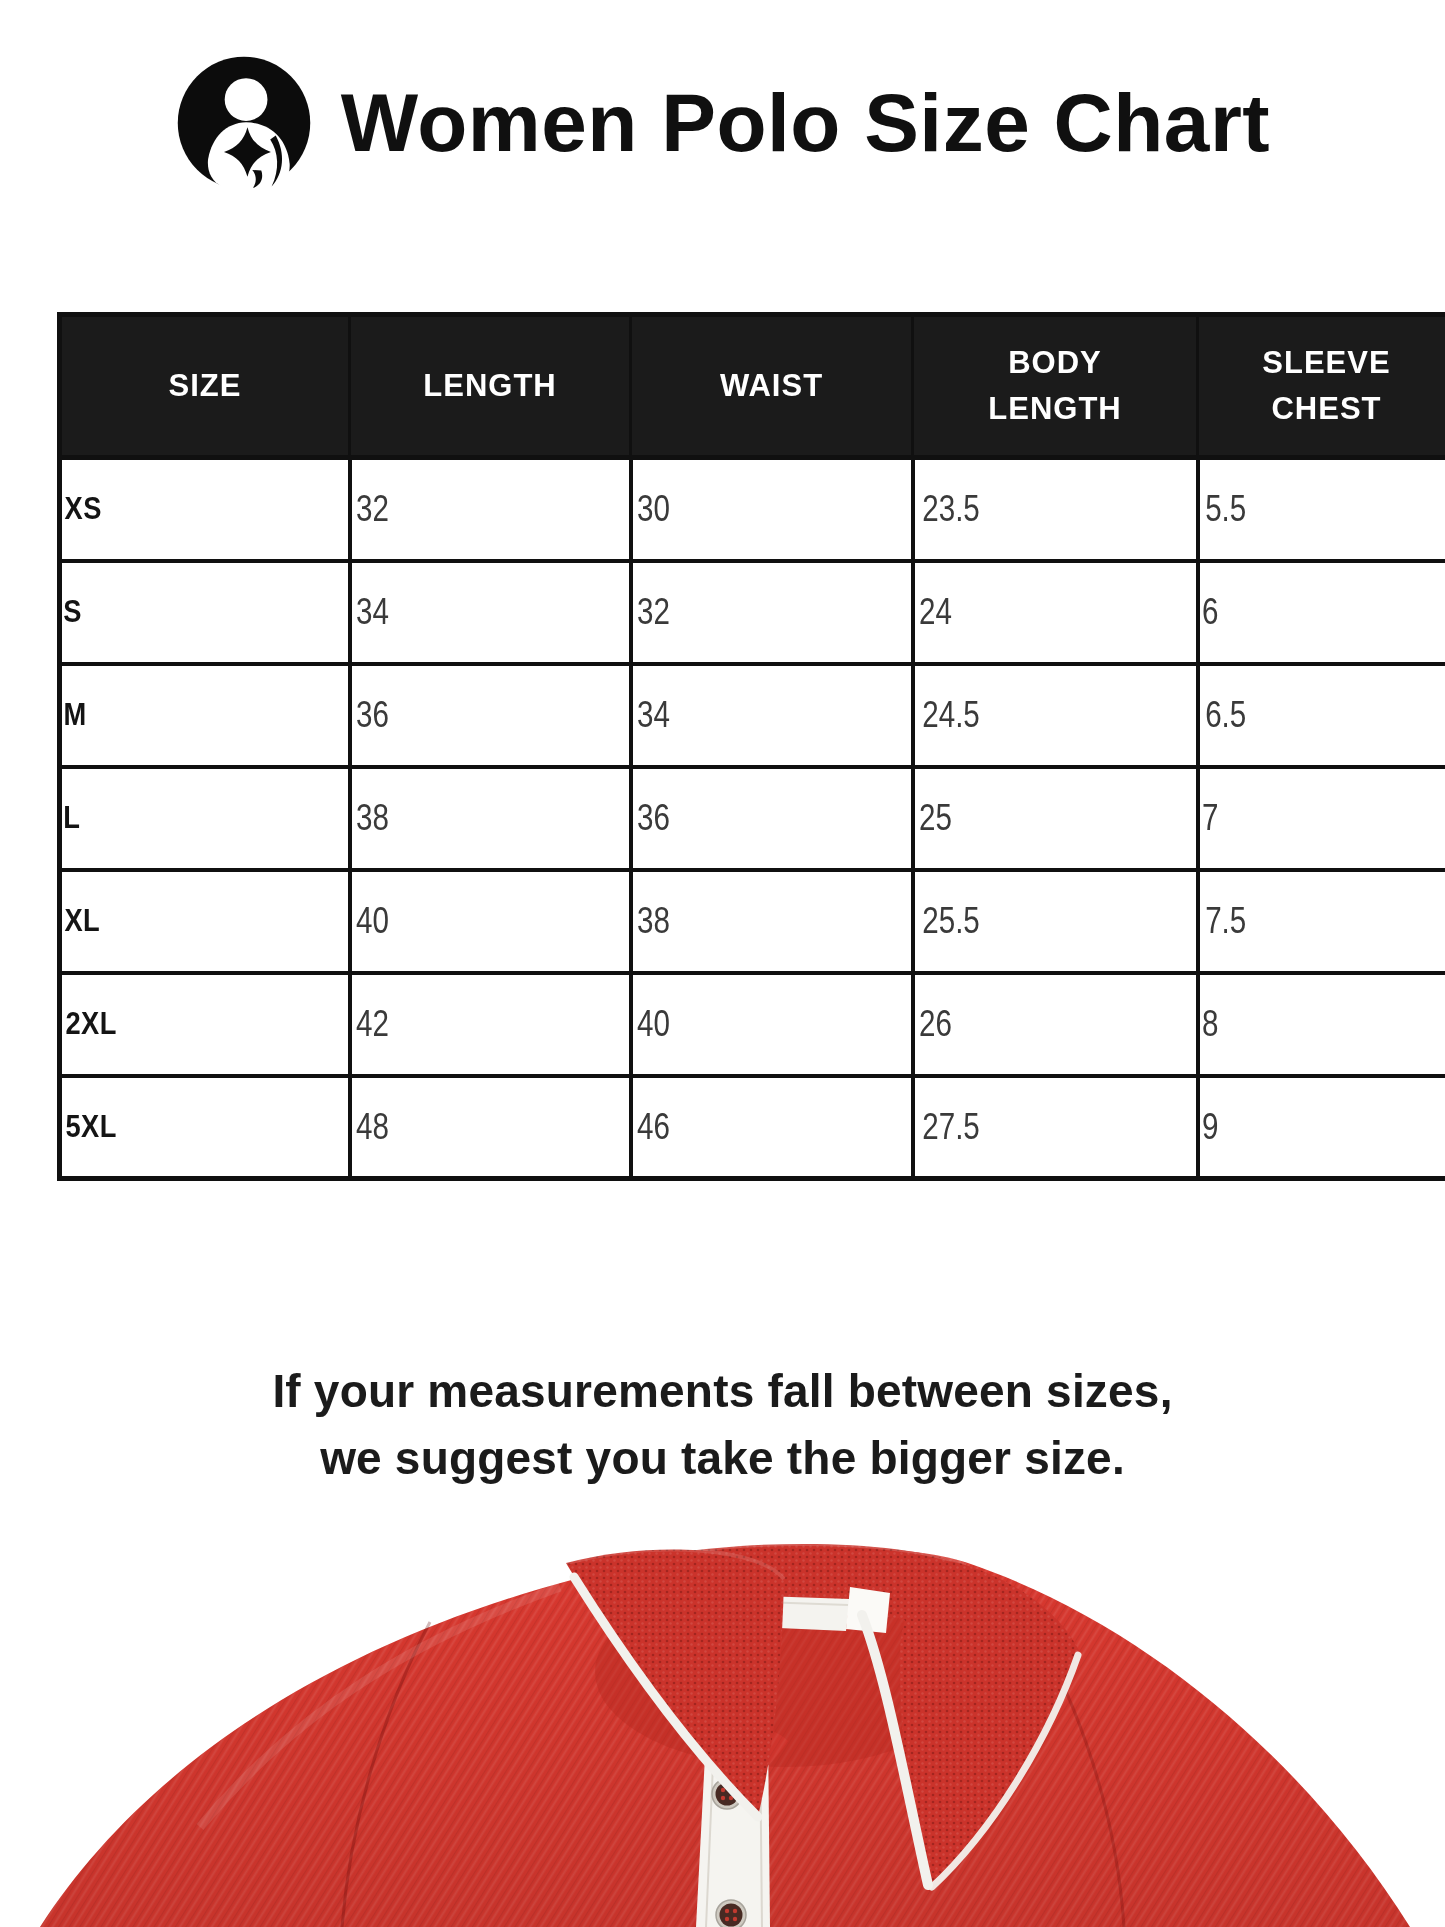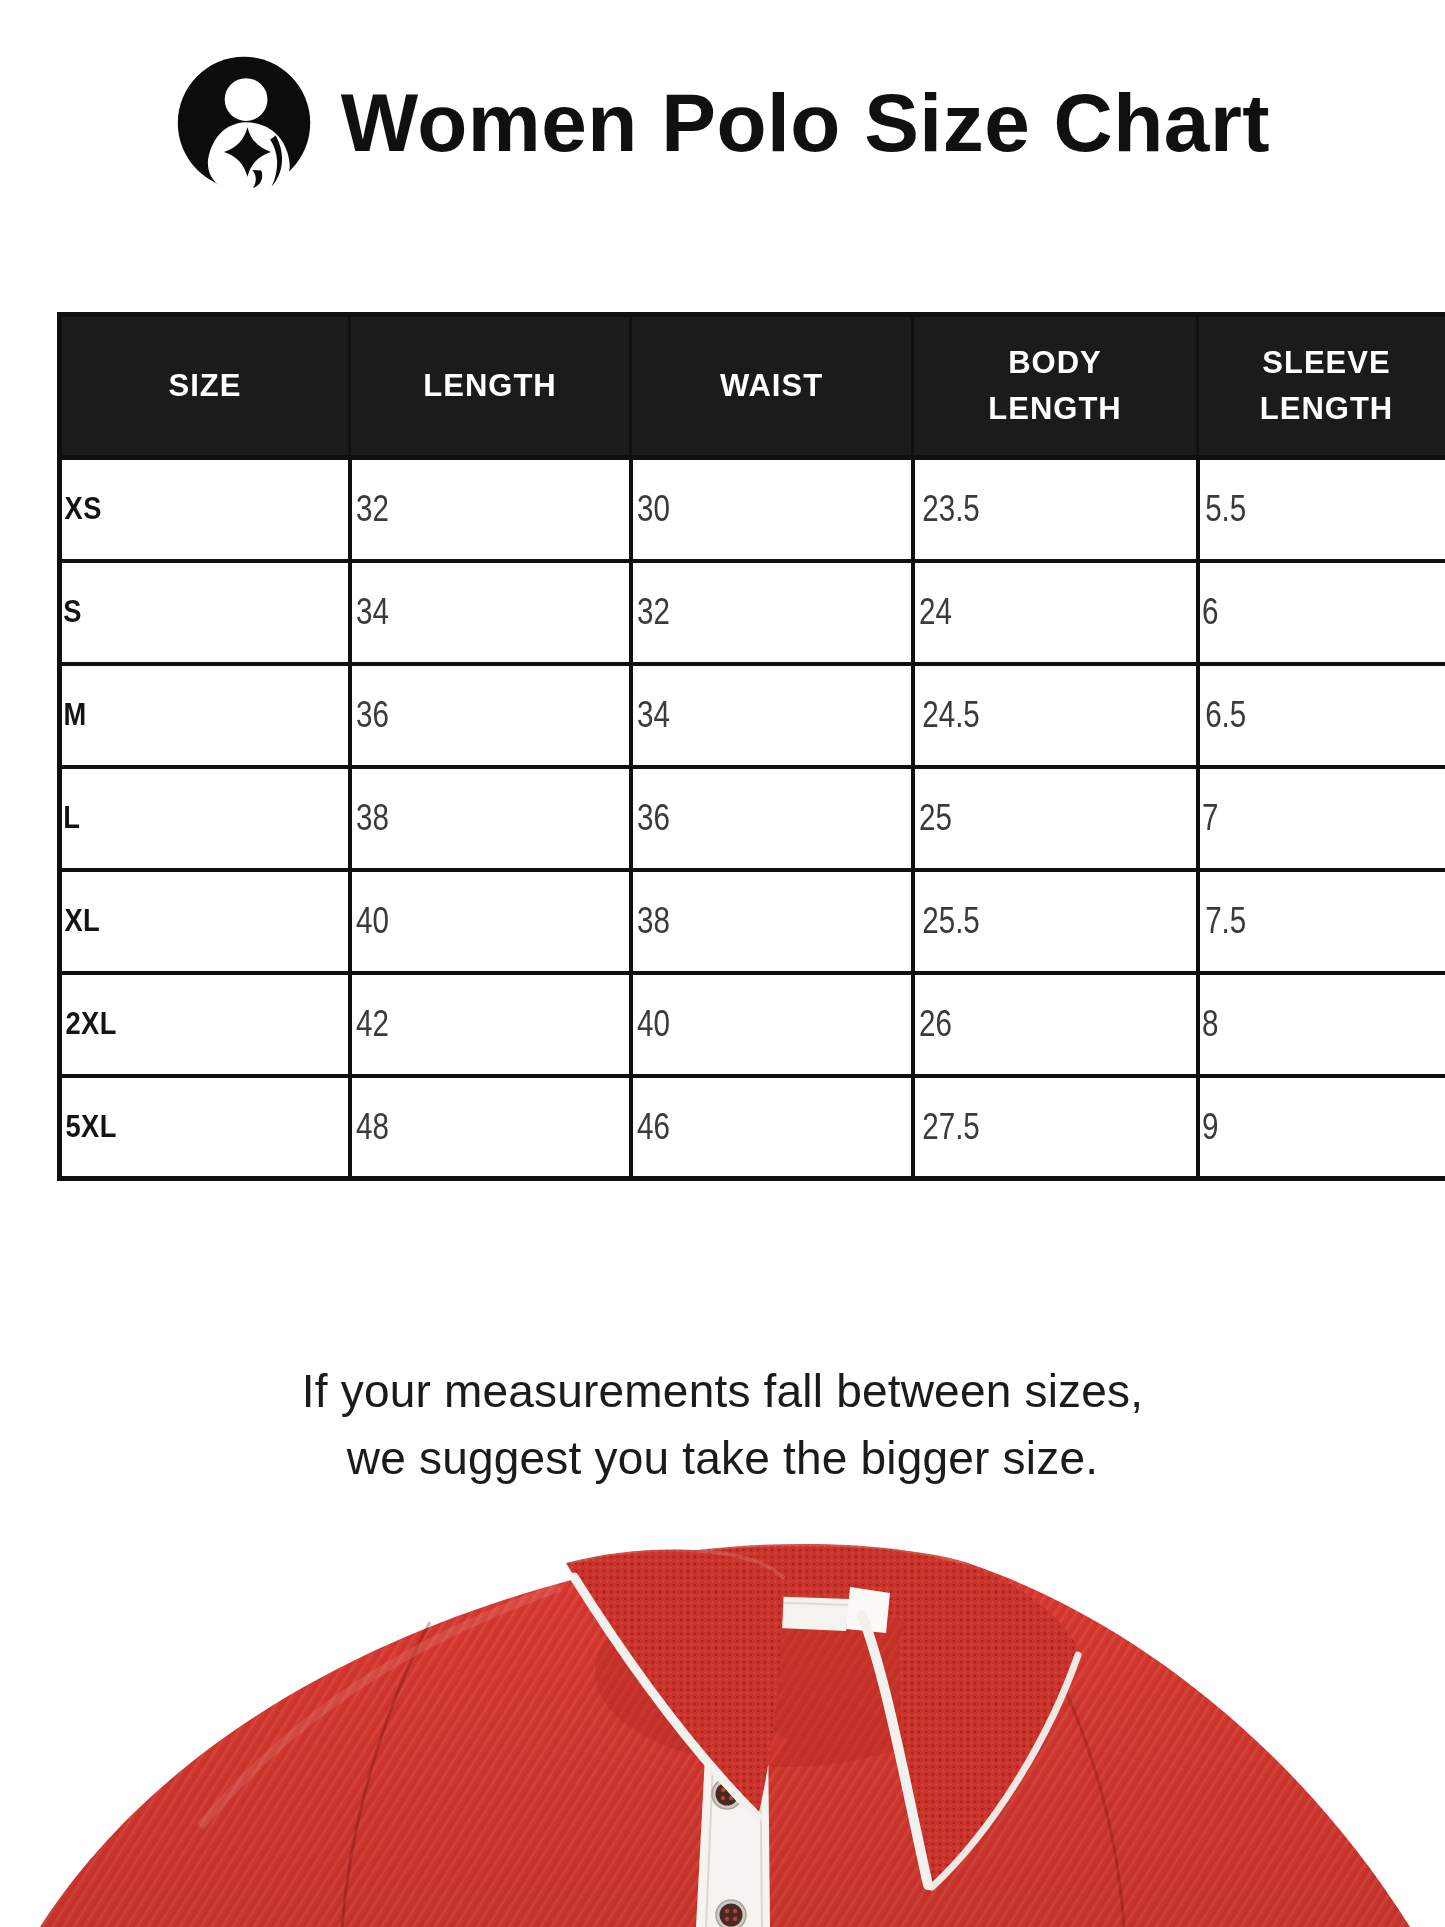--- a/index.html
+++ b/index.html
@@ -46,21 +46,21 @@
     font-weight:bold; font-size:31px; color:#141414; letter-spacing:0.5px;
   }
   .num-cell-txt {
     display:inline-block; transform:scaleX(.80);
     font-weight:normal; font-size:37px; color:#3a3a3a;
   }
 
   
   .fit-note {
     position:absolute; top:1358px; left:0; width:100%;
-    text-align:center; font-size:46px; font-weight:normal;
+    text-align:center; font-size:46px; font-weight:bold;
     color:#1b1b1b; line-height:1.45; letter-spacing:0.2px;
   }
 
   
   .product-photo {
     position:absolute; left:0; top:1527px; width:1445px; height:400px;
   }
   .product-photo svg { display:block; width:1445px; height:400px; }
   .hidden-defs { position:absolute; width:0; height:0; overflow:hidden; }
 </style>
@@ -96,21 +96,21 @@
         <col class="c3">
         <col class="c4">
         <col class="c5">
       </colgroup>
     <thead>
       <tr>
         <th><span class="wrap">SIZE</span></th>
         <th><span class="wrap">LENGTH</span></th>
         <th><span class="wrap">WAIST</span></th>
         <th><span class="wrap">BODY LENGTH</span></th>
-        <th><span class="wrap">SLEEVE LENGTH</span></th>
+        <th><span class="wrap">SLEEVE CHEST</span></th>
       </tr>
     </thead>
     <tbody>
       <tr>
         <td><span class="size-cell-txt">XS</span></td>
         <td><span class="num-cell-txt">32</span></td>
         <td><span class="num-cell-txt">30</span></td>
         <td><span class="num-cell-txt">23.5</span></td>
         <td><span class="num-cell-txt">5.5</span></td>
       </tr>

